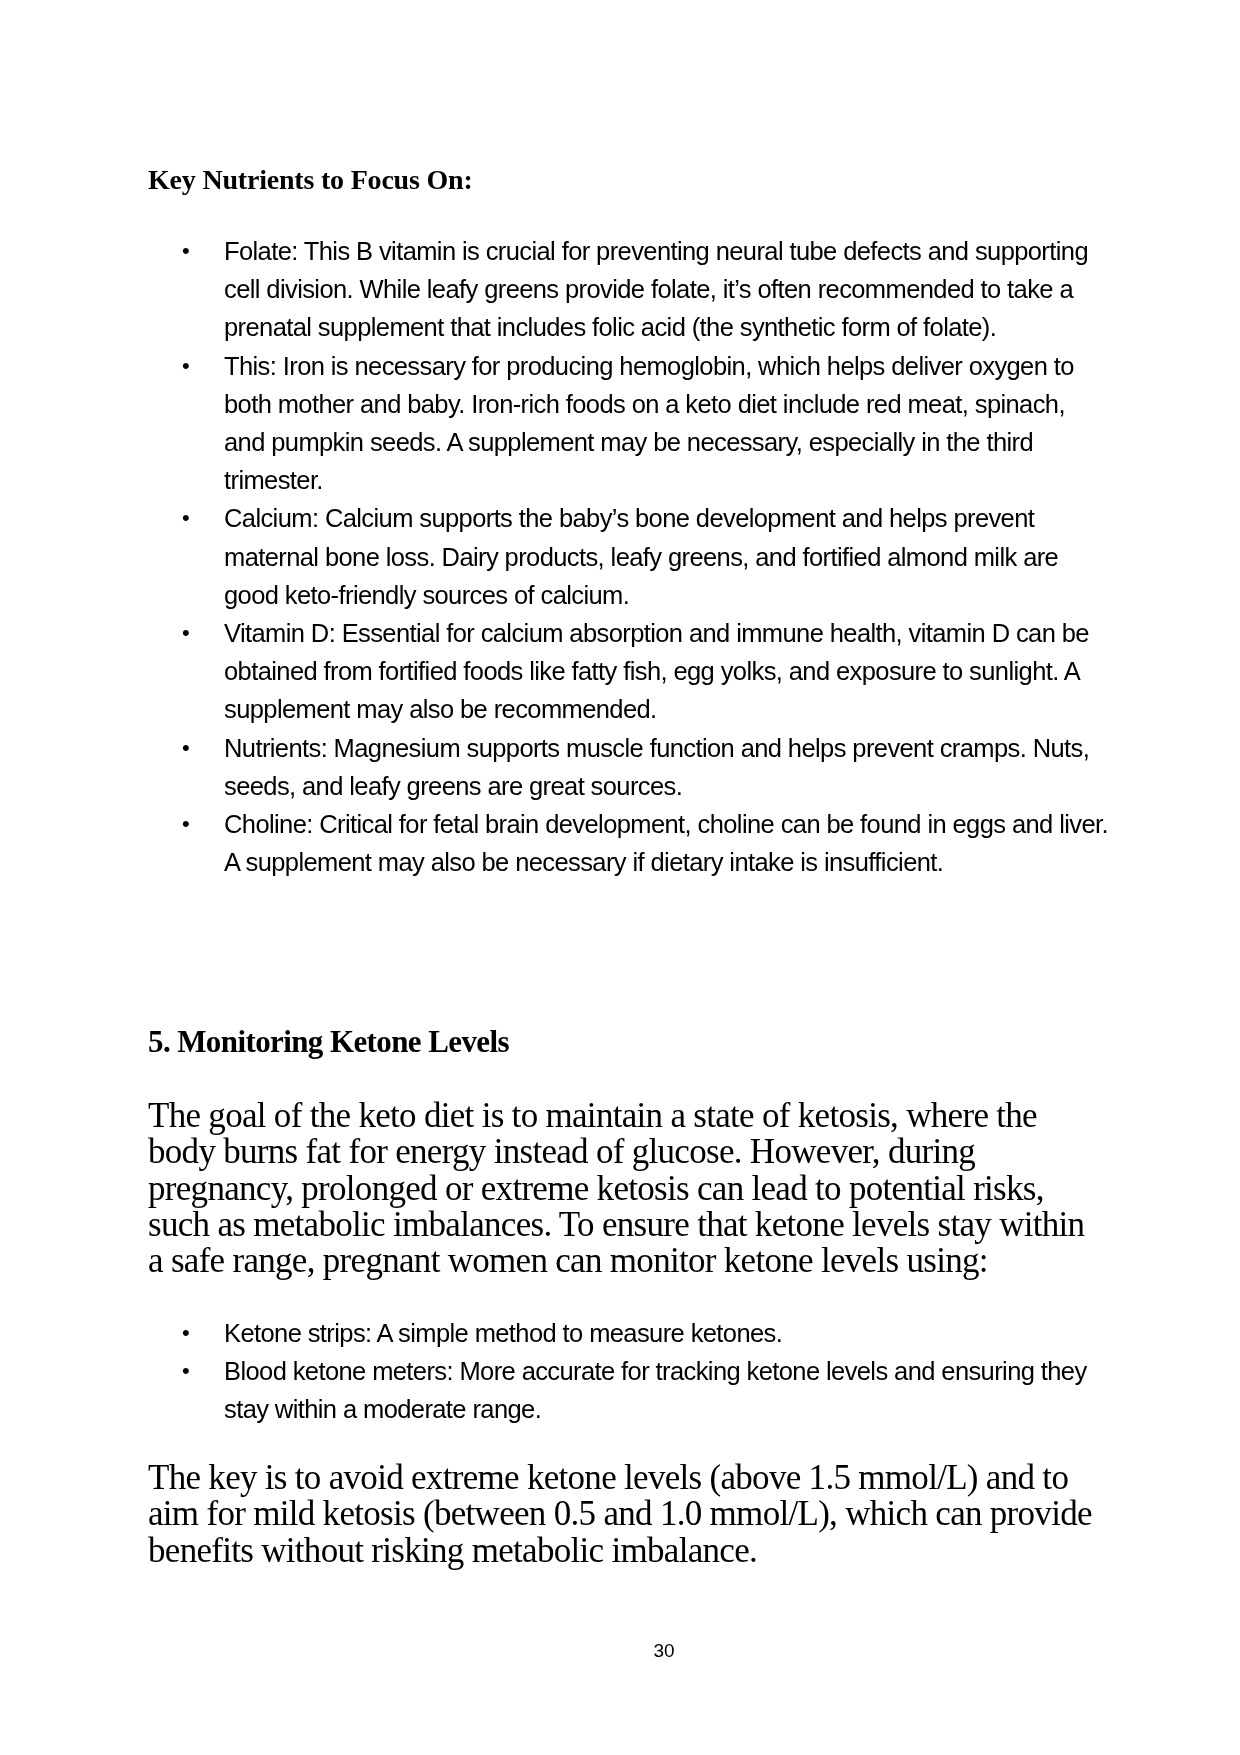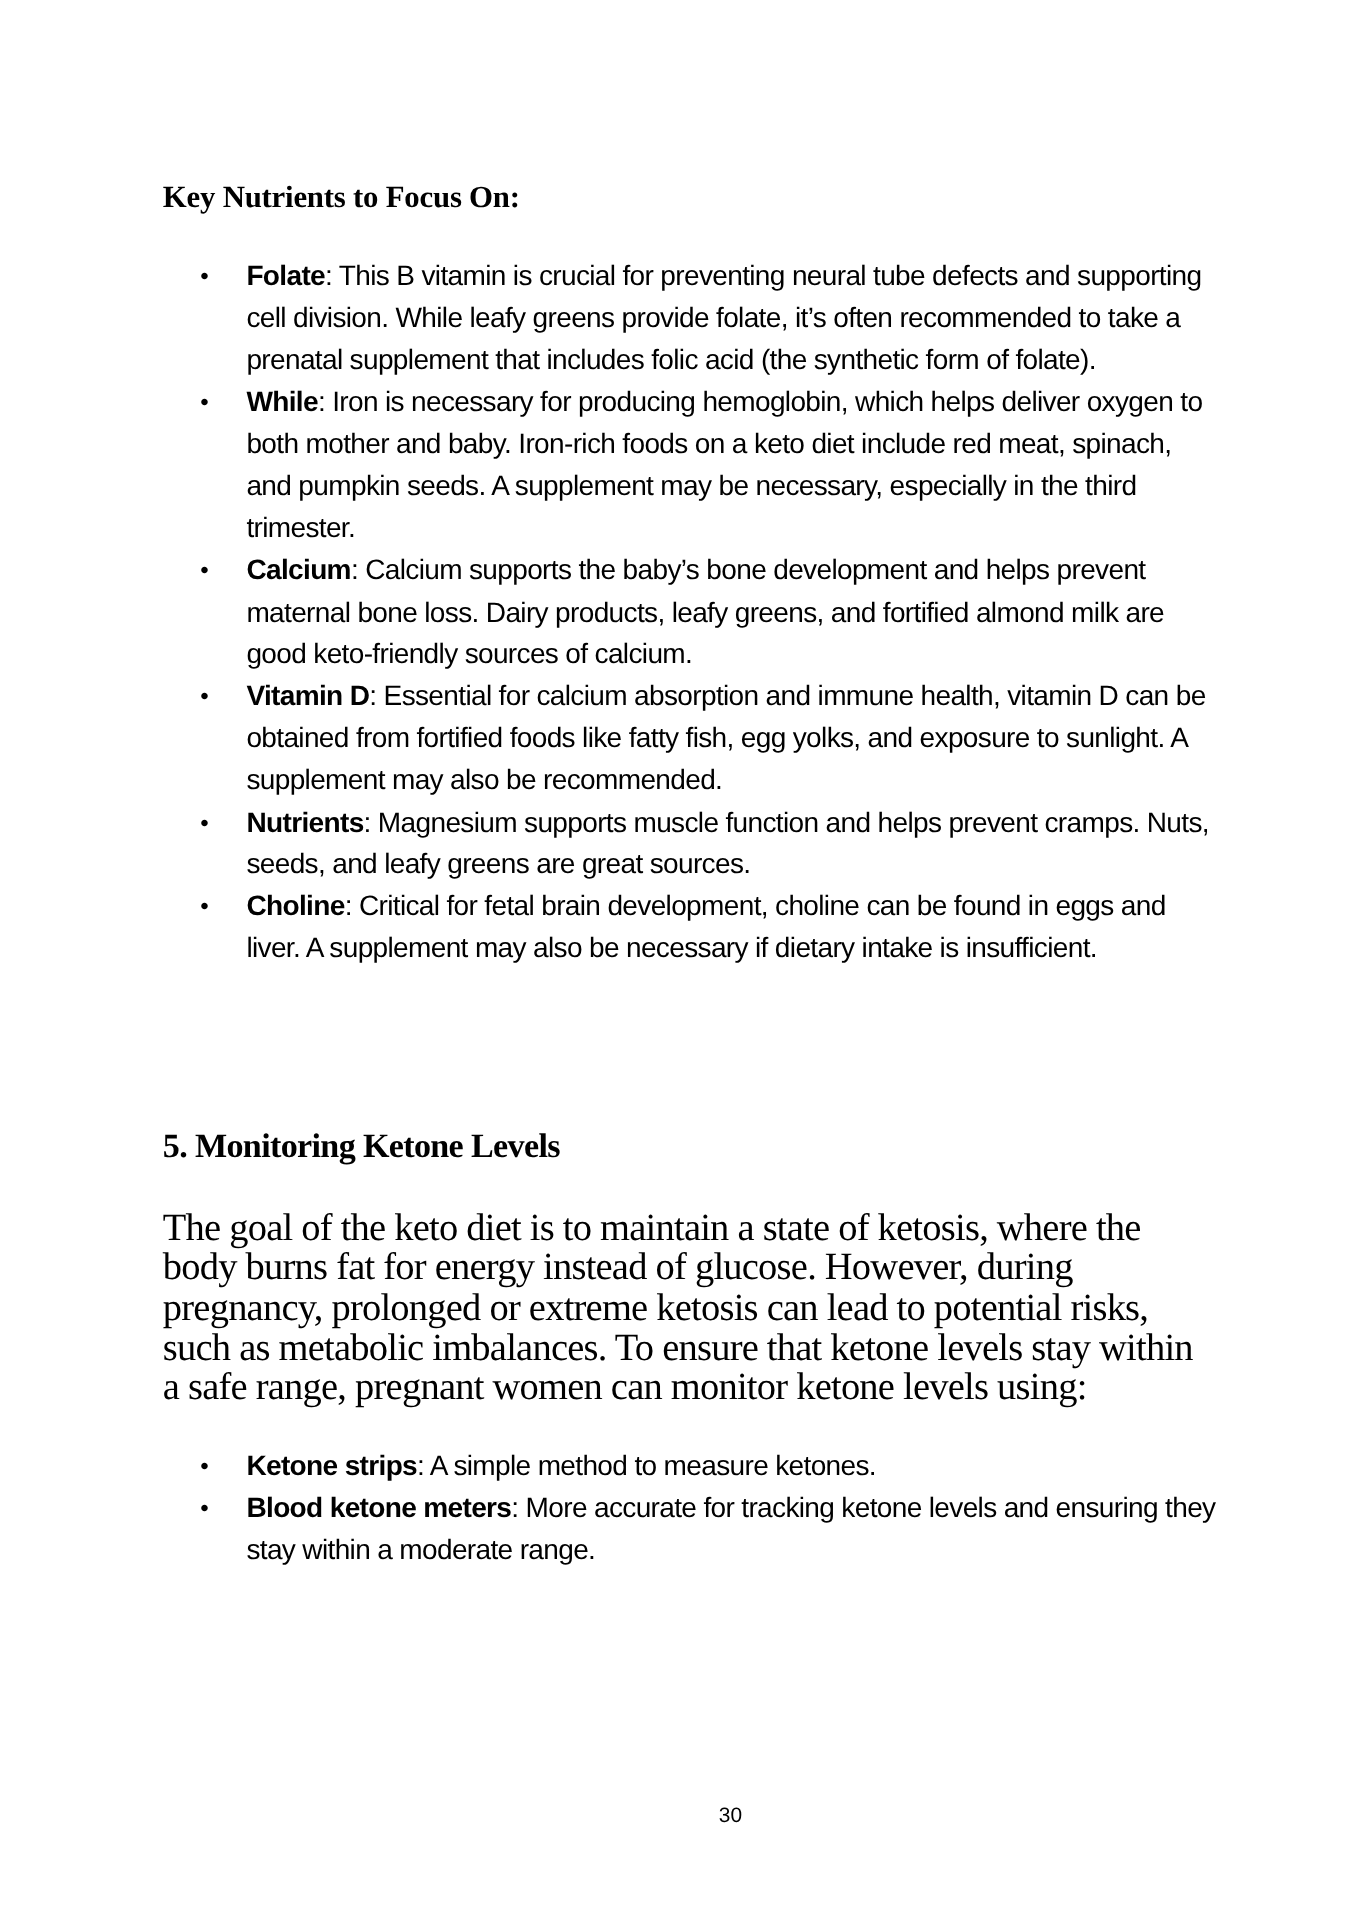--- a/index.html
+++ b/index.html
@@ -15,21 +15,21 @@
   .list {
     list-style: none; margin: 0; padding: 0;
     position: absolute; left: 148px; width: 960px;
     font-family: "Liberation Sans", sans-serif; font-size: 25.5px; line-height: 38.2px;
     letter-spacing: -0.6px;
   }
   .list li { position: relative; padding-left: 76px; }
   .list li .bullet {
     position: absolute; left: 34px; top: 0; font-size: 22px;
   }
-  .list li b { font-weight: bold; }
+  .list li b { font-weight: normal; }
 
   .nutrients { top: 216px; }
   .methods { top: 1298px; }
 
   .section-title {
     position: absolute; left: 148px; top: 1008px; margin: 0;
     font-family: "Liberation Serif", serif; font-weight: bold; font-size: 31px;
     letter-spacing: -0.6px;
   }
 
@@ -51,21 +51,21 @@
 
 <div class="page">
 
   <h3 class="subheading">Key Nutrients to Focus On:</h3>
 
   <ul class="list nutrients">
     <li>
       <span class="bullet">•</span><b>Folate</b><span>: This B vitamin is crucial for preventing neural tube defects and supporting cell division. While leafy greens provide folate, it’s often recommended to take a prenatal supplement that includes folic acid (the synthetic form of folate).</span>
     </li>
     <li>
-      <span class="bullet">•</span><b>While</b><span>: Iron is necessary for producing hemoglobin, which helps deliver oxygen to both mother and baby. Iron-rich foods on a keto diet include red meat, spinach, and pumpkin seeds. A supplement may be necessary, especially in the third trimester.</span>
+      <span class="bullet">•</span><b>This</b><span>: Iron is necessary for producing hemoglobin, which helps deliver oxygen to both mother and baby. Iron-rich foods on a keto diet include red meat, spinach, and pumpkin seeds. A supplement may be necessary, especially in the third trimester.</span>
     </li>
     <li>
       <span class="bullet">•</span><b>Calcium</b><span>: Calcium supports the baby’s bone development and helps prevent maternal bone loss. Dairy products, leafy greens, and fortified almond milk are good keto-friendly sources of calcium.</span>
     </li>
     <li>
       <span class="bullet">•</span><b>Vitamin D</b><span>: Essential for calcium absorption and immune health, vitamin D can be obtained from fortified foods like fatty fish, egg yolks, and exposure to sunlight. A supplement may also be recommended.</span>
     </li>
     <li>
       <span class="bullet">•</span><b>Nutrients</b><span>: Magnesium supports muscle function and helps prevent cramps. Nuts, seeds, and leafy greens are great sources.</span>
     </li>
@@ -80,15 +80,16 @@
 
   <ul class="list methods">
     <li>
       <span class="bullet">•</span><b>Ketone strips</b><span>: A simple method to measure ketones.</span>
     </li>
     <li>
       <span class="bullet">•</span><b>Blood ketone meters</b><span>: More accurate for tracking ketone levels and ensuring they stay within a moderate range.</span>
     </li>
   </ul>
 
+  <p class="para para2">The key is to avoid extreme ketone levels (above 1.5 mmol/L) and to aim for mild ketosis (between 0.5 and 1.0 mmol/L), which can provide benefits without risking metabolic imbalance.</p>
 
   <div class="page-number">30</div>
 </div>
 
 </body></html>

